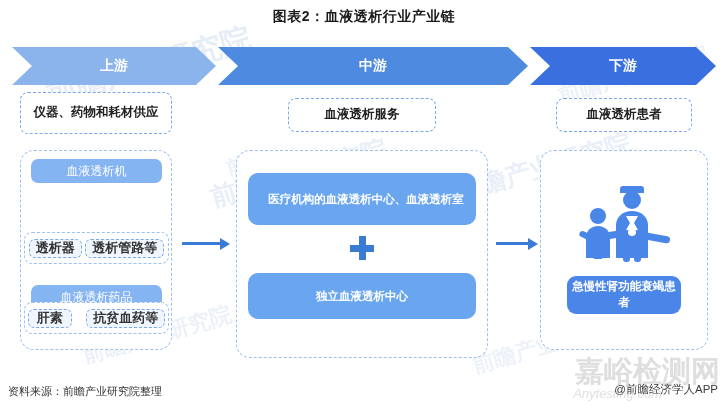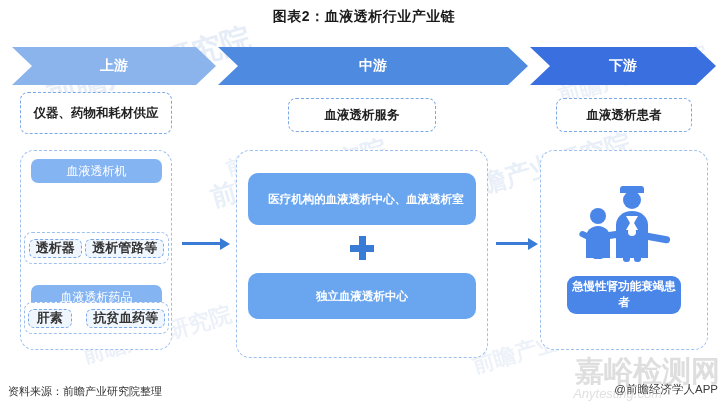--- a/index.html
+++ b/index.html
@@ -26,21 +26,21 @@
   .seg-2{left:206px;width:310px;background:#4d8ae0;
     clip-path:polygon(0 0, 290px 0, 310px 50%, 290px 100%, 0 100%, 20px 50%);}
   .seg-3{left:518px;width:186px;background:#3a6fe0;
     clip-path:polygon(0 0, 166px 0, 186px 50%, 166px 100%, 0 100%, 20px 50%);}
 
   
   .cap{
     position:absolute;box-sizing:border-box;border:1px dashed #7aa7e8;
     border-radius:8px;background:#fff;display:flex;align-items:center;
     justify-content:center;text-align:center;color:#222;font-size:12.5px;
-    font-weight:bold;line-height:1.45;
+    font-weight:bold;line-height:1.45;font-family:Liberation Mono, monospace;
   }
   .cap-up{left:20px;top:92px;width:152px;height:42px;}
   .cap-mid{left:288px;top:98px;width:148px;height:34px;}
   .cap-down{left:556px;top:98px;width:136px;height:34px;}
 
   
   .panel{
     position:absolute;box-sizing:border-box;border:1px dashed #9dc0ee;
     border-radius:14px;background:#fff;
   }

